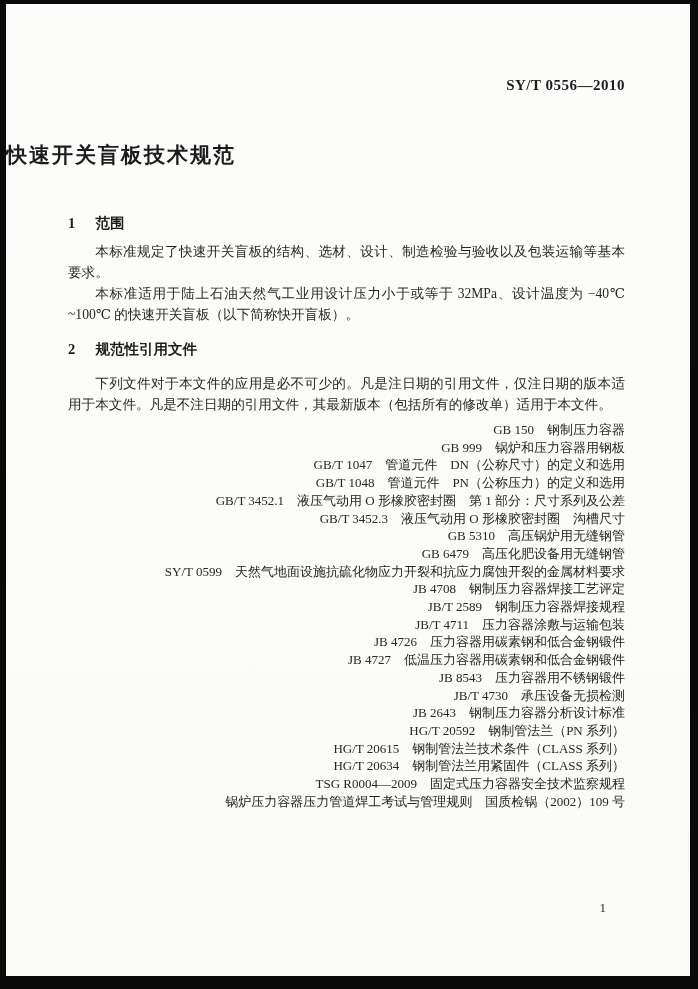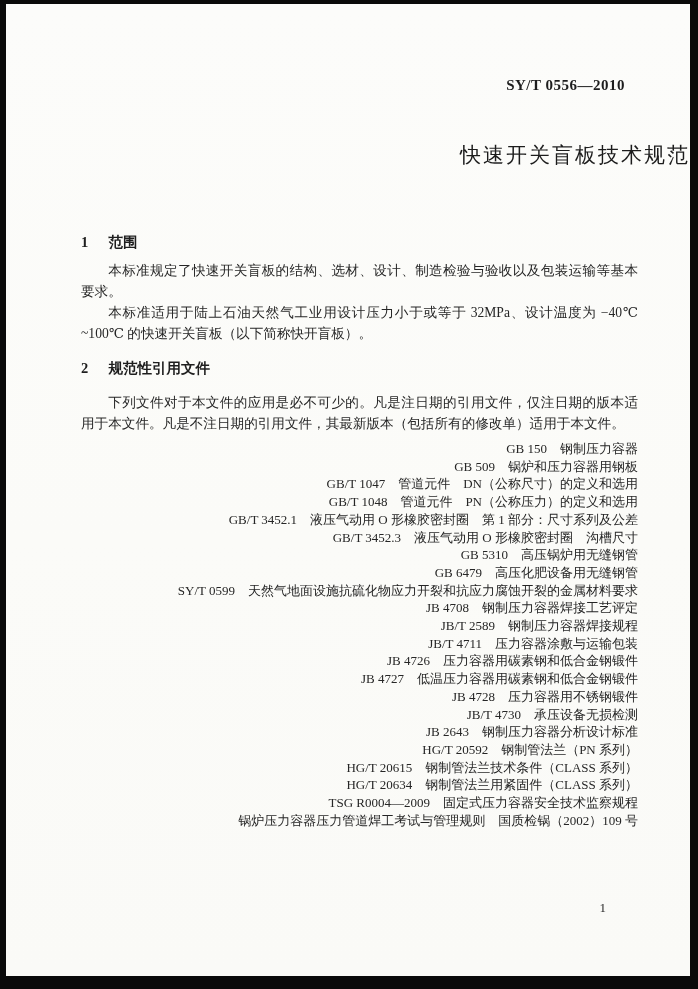--- a/index.html
+++ b/index.html
@@ -19,52 +19,51 @@
   }
   .page {
     position: absolute;
     left: 6px;
     top: 4px;
     right: 8px;
     bottom: 13px;
     background: linear-gradient(180deg, #fcfcfa 0%, #fbfbf8 55%, #fafaf7 100%);
     color: #252525;
     overflow: hidden;
-    padding-left: 13px;
   }
   .doc-code {
     padding-top: 72px;
     padding-right: 65px;
     text-align: right;
     font-size: 15px;
     font-weight: bold;
     line-height: 18px;
     letter-spacing: 0.5px;
     color: #1e1e1e;
   }
   .doc-title {
     margin-top: 46px;
-    text-align: right;
+    text-align: left;
     font-size: 21px;
-    font-weight: normal;
+    font-weight: bold;
     letter-spacing: 2px;
     line-height: 30px;
     color: #1c1c1c;
   }
   .content {
     margin-left: 62px;
     width: 557px;
   }
   .section-heading {
     font-size: 14.5px;
     font-weight: bold;
     line-height: 20px;
     color: #1e1e1e;
   }
-  .sec1-heading { margin-top: 62px; }
+  .sec1-heading { margin-top: 43px; }
   .sec2-heading { margin-top: 14px; }
   .section-heading .num { display: inline-block; margin-right: 1.4em; }
   .para-group { margin-top: 8px; }
   .para, .intro {
     margin: 0;
     font-size: 13.6px;
     line-height: 21px;
     text-indent: 2em;
     text-align: justify;
     color: #262626;
@@ -117,21 +116,21 @@
       </div>
 
       <div class="intro-group">
         <p class="intro">下列文件对于本文件的应用是必不可少的。凡是注日期的引用文件，仅注日期的版本适用于本文件。凡是不注日期的引用文件，其最新版本（包括所有的修改单）适用于本文件。</p>
       </div>
 
       <div class="ref-list">
 
           <div class="ref-row">GB 150　钢制压力容器</div>
 
-          <div class="ref-row">GB 509　锅炉和压力容器用钢板</div>
+          <div class="ref-row">GB 999　锅炉和压力容器用钢板</div>
 
           <div class="ref-row">GB/T 1047　管道元件　DN（公称尺寸）的定义和选用</div>
 
           <div class="ref-row">GB/T 1048　管道元件　PN（公称压力）的定义和选用</div>
 
           <div class="ref-row">GB/T 3452.1　液压气动用 O 形橡胶密封圈　第 1 部分：尺寸系列及公差</div>
 
           <div class="ref-row">GB/T 3452.3　液压气动用 O 形橡胶密封圈　沟槽尺寸</div>
 
           <div class="ref-row">GB 5310　高压锅炉用无缝钢管</div>
@@ -143,21 +142,21 @@
           <div class="ref-row">JB 4708　钢制压力容器焊接工艺评定</div>
 
           <div class="ref-row">JB/T 2589　钢制压力容器焊接规程</div>
 
           <div class="ref-row">JB/T 4711　压力容器涂敷与运输包装</div>
 
           <div class="ref-row">JB 4726　压力容器用碳素钢和低合金钢锻件</div>
 
           <div class="ref-row">JB 4727　低温压力容器用碳素钢和低合金钢锻件</div>
 
-          <div class="ref-row">JB 4728　压力容器用不锈钢锻件</div>
+          <div class="ref-row">JB 8543　压力容器用不锈钢锻件</div>
 
           <div class="ref-row">JB/T 4730　承压设备无损检测</div>
 
           <div class="ref-row">JB 2643　钢制压力容器分析设计标准</div>
 
           <div class="ref-row">HG/T 20592　钢制管法兰（PN 系列）</div>
 
 
           <div class="ref-row">HG/T 20615　钢制管法兰技术条件（CLASS 系列）</div>
 

